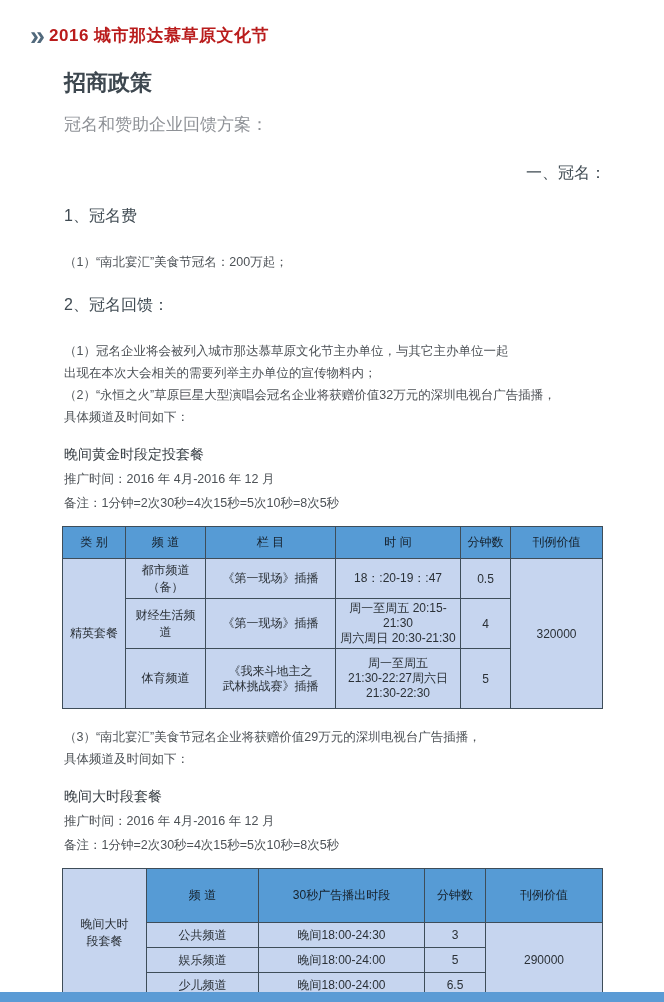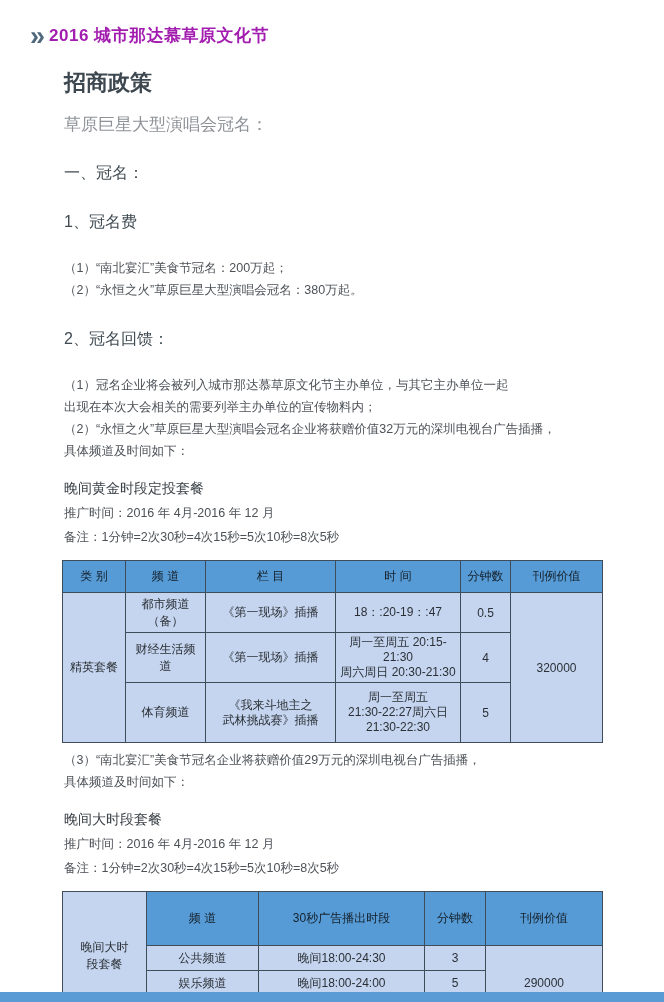--- a/index.html
+++ b/index.html
@@ -5,29 +5,29 @@
   html,body { margin:0; padding:0; background:#e8e8e8; }
   .page {
     position:relative; width:664px; height:1002px; margin:0 auto;
     background:#ffffff; overflow:hidden;
     font-family:"Liberation Sans","DejaVu Sans",sans-serif;
     color:#4c5156;
   }
   
   .brand-row { display:flex; align-items:center; gap:7px; padding:24px 0 0 30px; }
   .chevrons { font-size:27px; font-weight:bold; color:#51697c; line-height:20px; letter-spacing:-3px; }
-  .brand-text { font-size:17px; font-weight:bold; color:#a21caf; letter-spacing:0.5px; }
+  .brand-text { font-size:17px; font-weight:bold; color:#b91c1c; letter-spacing:0.5px; }
 
   .content { padding:0 58px 0 64px; }
 
   .page-title { font-size:22px; font-weight:bold; color:#3d474f; margin:21px 0 0 0; }
   .page-subtitle { font-size:17px; color:#8e9196; margin-top:15px; }
 
-  .sec-heading { font-size:16px; color:#3f4a52; margin-top:27px; }
-  .sub-heading { font-size:16px; color:#3f4a52; margin-top:28px; }
+  .sec-heading { font-size:16px; color:#3f4a52; margin-top:27px;text-align:right; }
+  .sub-heading { font-size:16px; color:#3f4a52; margin-top:22px; }
   .body-line { font-size:12.5px; color:#4c5156; line-height:22px; }
   .body-block { margin-top:24px; }
   .pkg-heading { font-size:14px; font-weight:normal; color:#3a4147; margin-top:18px; }
   .pkg-line { font-size:12.5px; color:#4c5156; margin-top:7px; }
 
   
   table.sched { border-collapse:collapse; table-layout:fixed; margin:14px 0 0 -2px; }
   table.sched td, table.sched th {
     border:1px solid #3e4d59; font-weight:normal;
     font-size:12px; color:#2a3036; text-align:center; vertical-align:middle;
@@ -47,28 +47,27 @@
 <div class="page">
 
   <div class="brand-row">
     <span class="chevrons">»</span>
     <span class="brand-text">2016 城市那达慕草原文化节</span>
   </div>
 
   <div class="content">
 
     <div class="page-title">招商政策</div>
-    <div class="page-subtitle">草原巨星大型演唱会冠名：</div>
+    <div class="page-subtitle">冠名和赞助企业回馈方案：</div>
 
     <div class="sec-heading">一、冠名：</div>
 
     <div class="sub-heading">1、冠名费</div>
     <div class="body-block">
       <div class="body-line">（1）“南北宴汇”美食节冠名：200万起；</div>
-      <div class="body-line">（2）“永恒之火”草原巨星大型演唱会冠名：380万起。</div>
     </div>
 
     <div class="sub-heading">2、冠名回馈：</div>
     <div class="body-block">
       <div class="body-line">（1）冠名企业将会被列入城市那达慕草原文化节主办单位，与其它主办单位一起</div>
       <div class="body-line">出现在本次大会相关的需要列举主办单位的宣传物料内；</div>
       <div class="body-line">（2）“永恒之火”草原巨星大型演唱会冠名企业将获赠价值32万元的深圳电视台广告插播，</div>
       <div class="body-line">具体频道及时间如下：</div>
     </div>
 
@@ -114,21 +113,21 @@
         <td class="multiline">《我来斗地主之
 武林挑战赛》插播</td>
         <td class="multiline small-time">周一至周五
 21:30-22:27周六日
 21:30-22:30</td>
         <td>5</td>
       </tr>
     </tbody>
       </table>
 
-    <div class="body-block" style="margin-top:6px">
+    <div class="body-block" style="margin-top:17px">
       <div class="body-line">（3）“南北宴汇”美食节冠名企业将获赠价值29万元的深圳电视台广告插播，</div>
       <div class="body-line">具体频道及时间如下：</div>
     </div>
 
     <div class="pkg-heading">晚间大时段套餐</div>
     <div class="pkg-line">推广时间：2016 年 4月-2016 年 12 月</div>
     <div class="pkg-line">备注：1分钟=2次30秒=4次15秒=5次10秒=8次5秒</div>
 
     <table class="sched t2">
       <colgroup>

